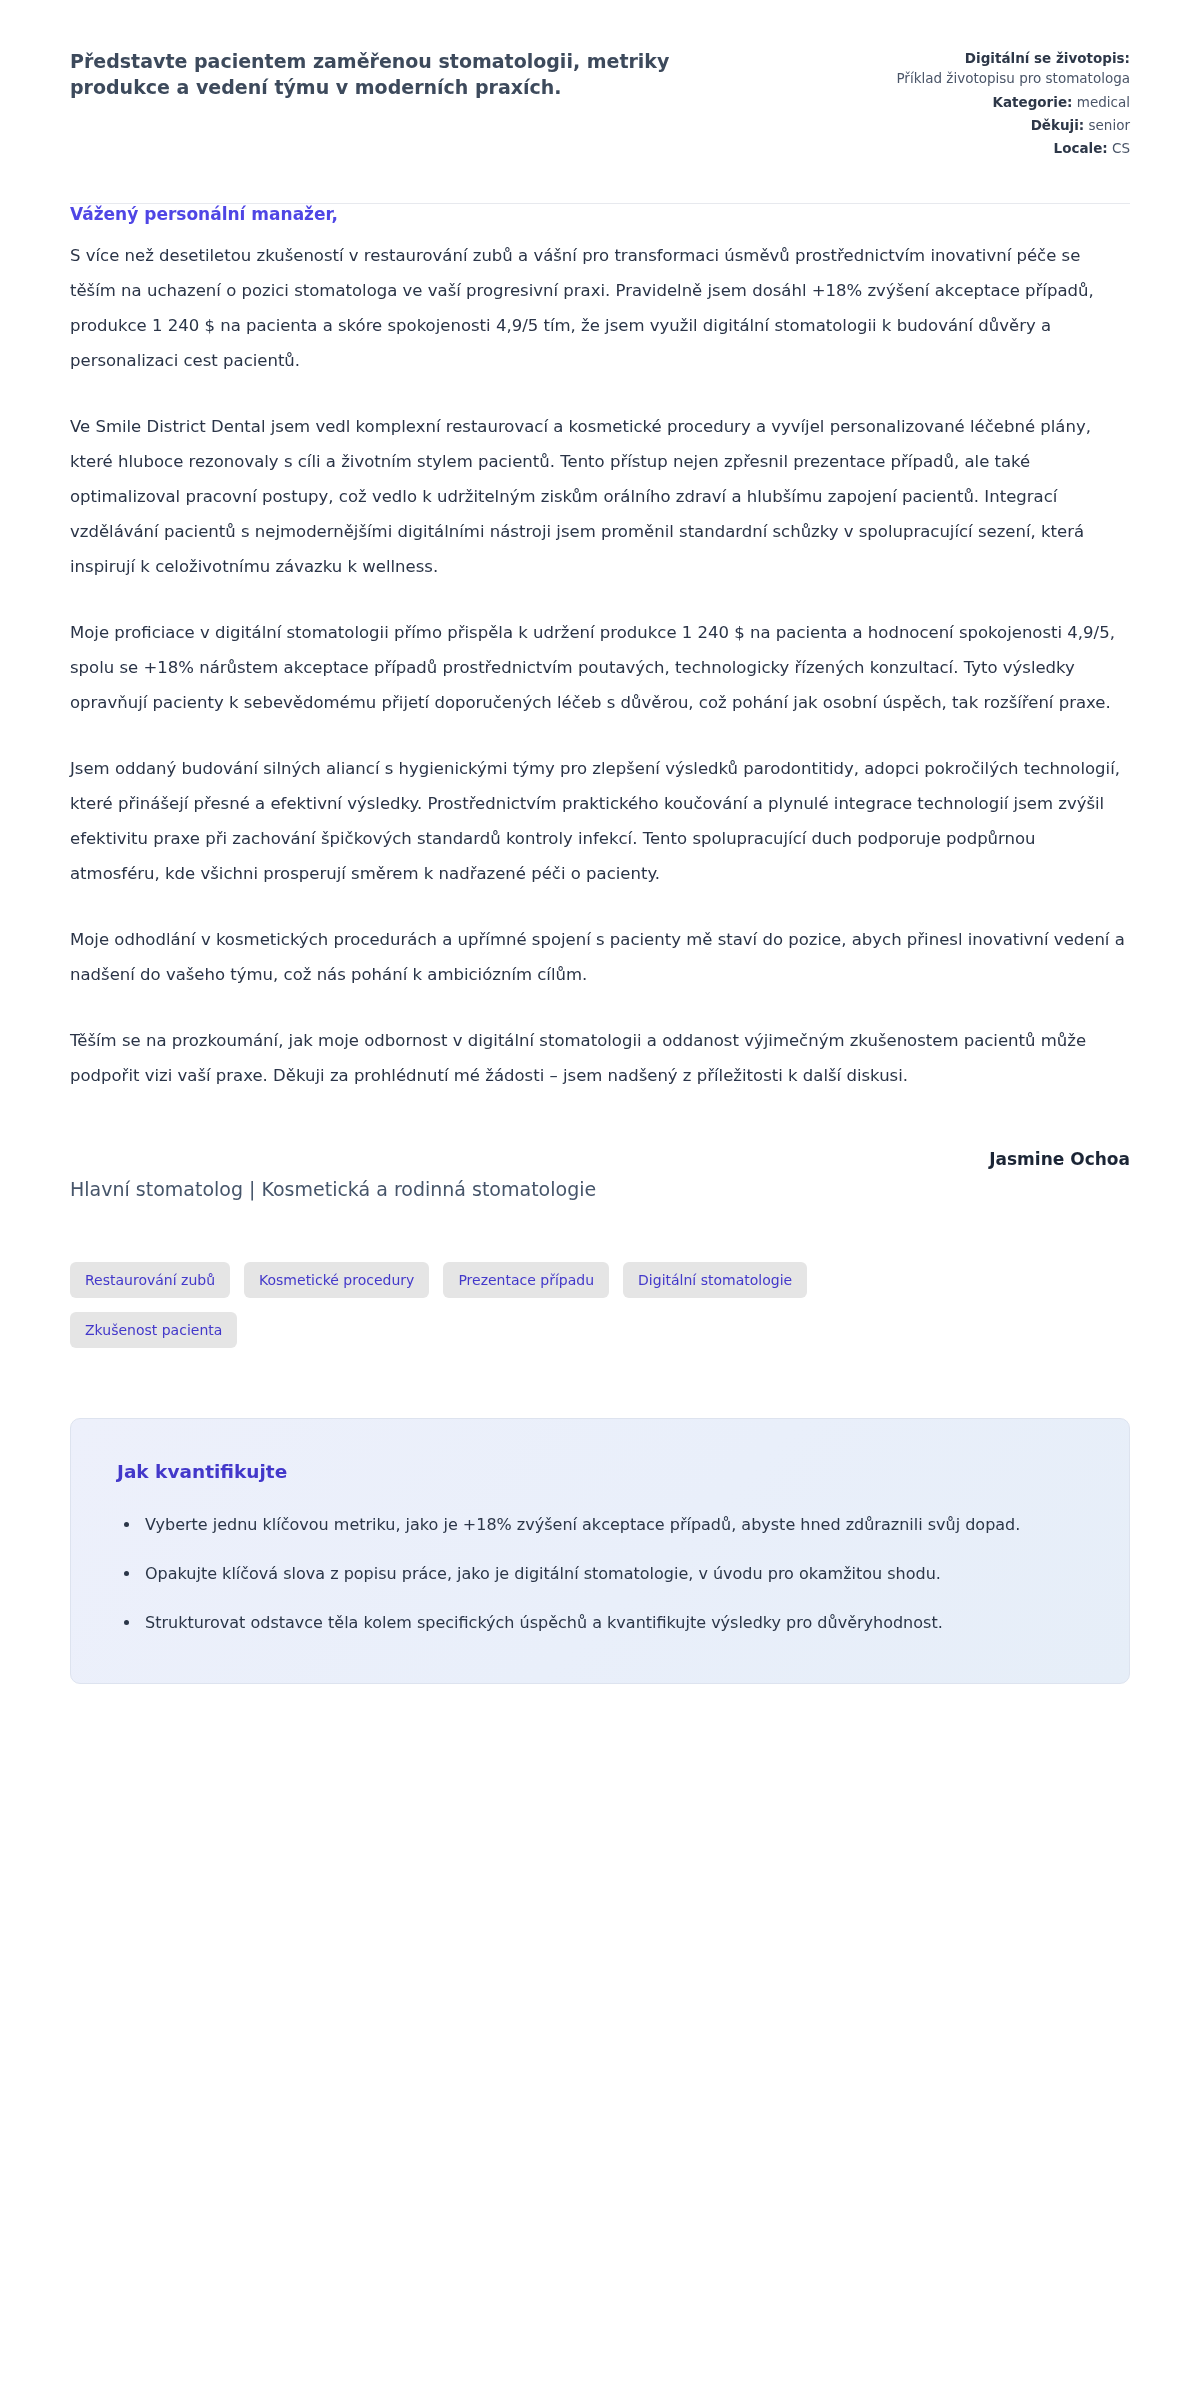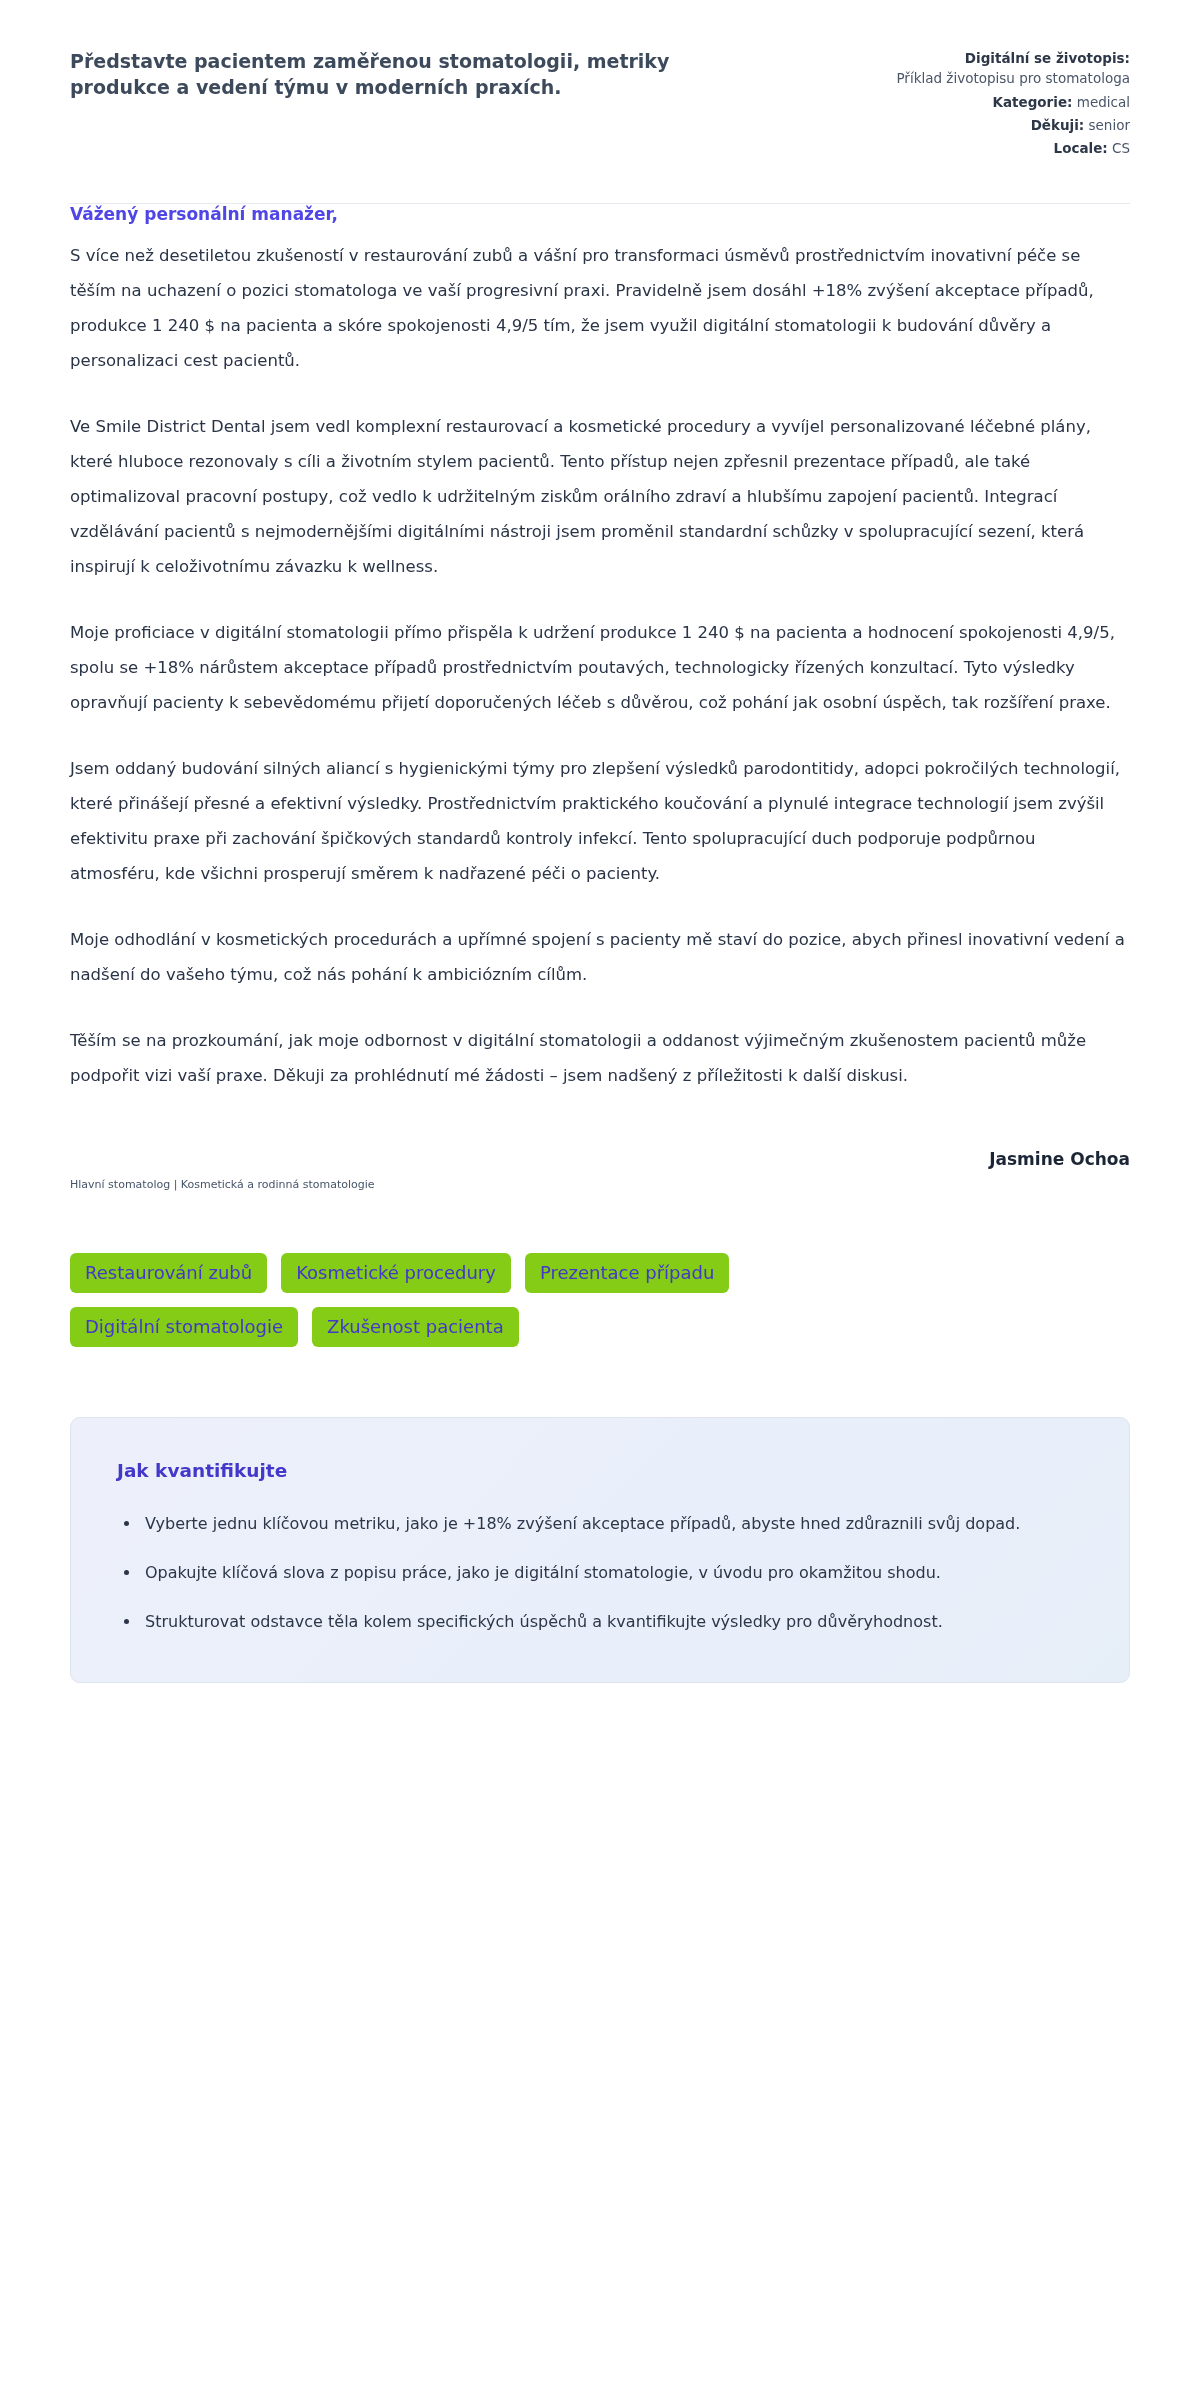--- a/index.html
+++ b/index.html
@@ -78,37 +78,37 @@
   .signature { margin-top: 56px; }
   .signature-name {
     margin: 0;
     font-size: 17px;
     font-weight: 700;
     color: #1b2535;
     text-align: right;
   }
   .signature-title {
     margin: 9px 0 0 0;
-    font-size: 11px;
+    font-size: 19px;
     color: #46556a;
   }
 
   
   .tags {
     margin-top: 62px;
     display: flex;
     flex-wrap: wrap;
     gap: 14px;
     max-width: 760px;
   }
   .tag {
     display: inline-block;
-    background: #84cc16;
+    background: #e5e5e5;
     color: #4338ca;
-    font-size: 18px;
+    font-size: 14px;
     line-height: 1;
     padding: 11px 15px;
     border-radius: 6px;
     cursor: pointer;
     white-space: nowrap;
   }
 
   
   .tips-box {
     margin-top: 70px;

